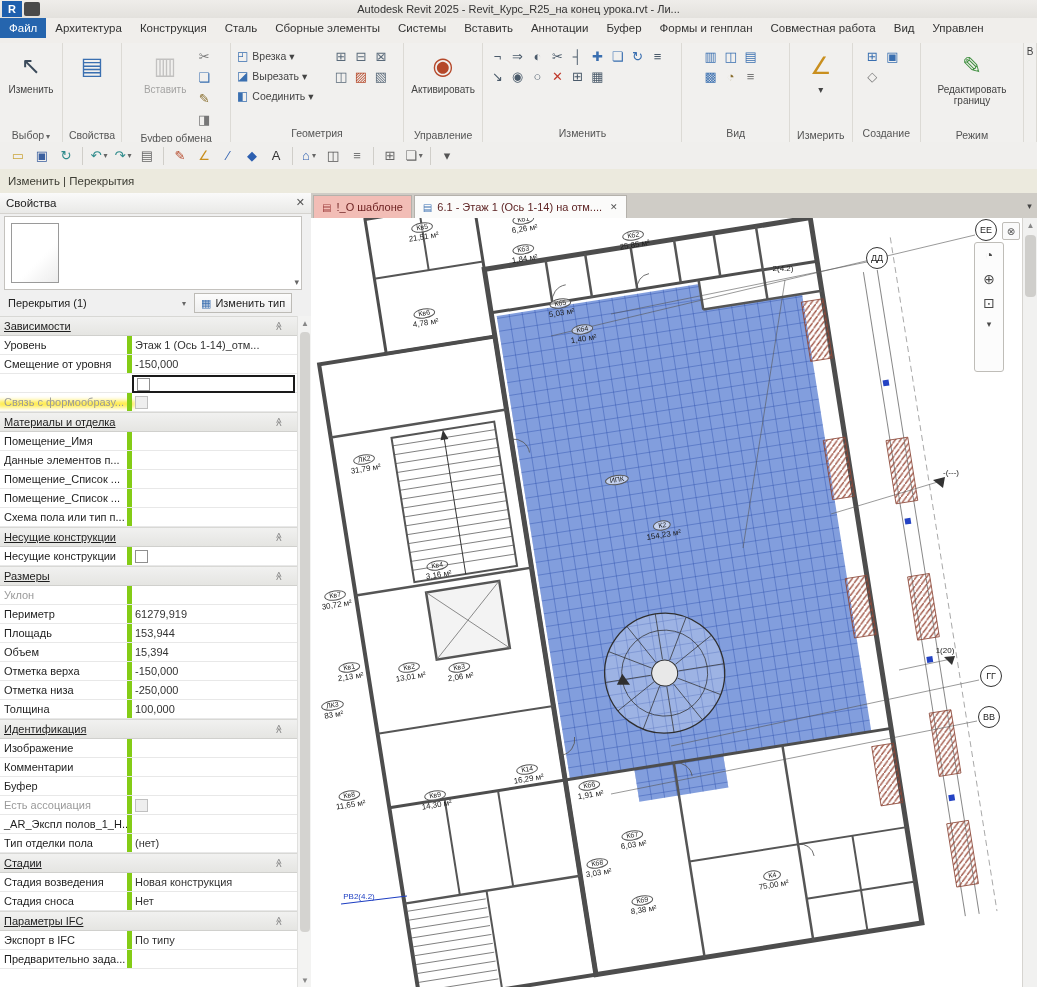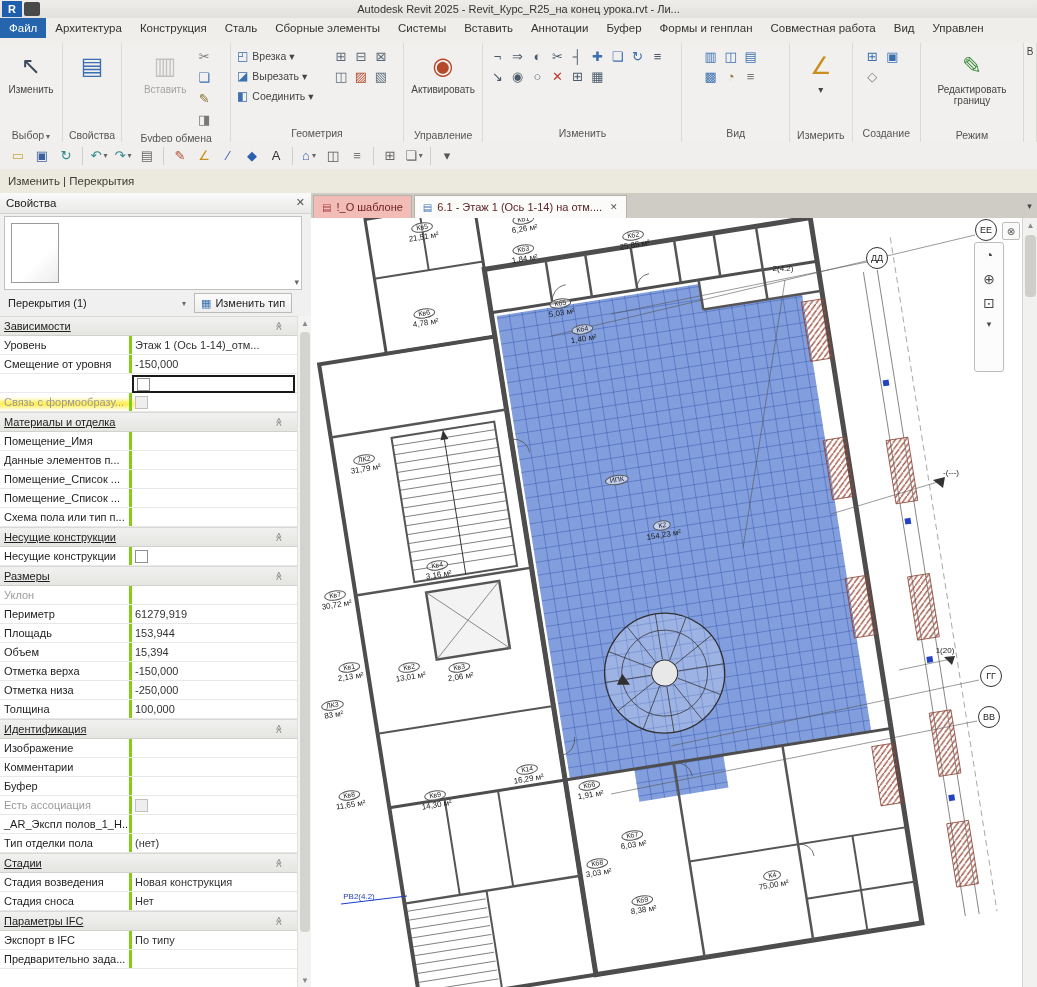--- a/index.html
+++ b/index.html
@@ -44,21 +44,21 @@
   #type-dd{position:absolute;right:2px;bottom:2px;font-size:9px;color:#666;}
   #filter-row{left:4px;top:99px;width:300px;height:22px;display:flex;align-items:center;font-size:11px;color:#222;}
   #sel-combo{width:178px;height:18px;display:flex;align-items:center;justify-content:space-between;padding:0 4px;}
   #edit-type-btn{margin-left:4px;height:18px;border:1px solid #bdbbb6;background:linear-gradient(#fcfcfc,#eee);display:flex;align-items:center;font-size:11px;padding:0 6px;color:#222;}
   #edit-type-btn .glyph{color:#3a6fb0;margin-right:4px;font-size:11px;}
   #props-grid{left:0;top:123px;width:297px;height:671px;background:#fff;overflow:hidden;font-size:11px;}
   .prow{display:flex;height:18px;line-height:18px;border-bottom:1px solid #e8e8e8;position:relative;}
   .prow.phead{background:linear-gradient(#f1f1f0,#e5e5e2);border-top:1px solid #d8d8d5;border-bottom:1px solid #d0d0cd;color:#1e1e1e;text-decoration:underline;}
   .phead-label{padding-left:4px;flex:1;}
   .chev{position:absolute;right:14px;top:0;transform:rotate(90deg);font-size:9px;color:#888;}
-  .plab{width:132px;padding-left:4px;color:#1e1e1e;border-right:3px solid #84cc16;overflow:hidden;white-space:nowrap;box-sizing:border-box;}
+  .plab{width:132px;padding-left:4px;color:#1e1e1e;border-right:5px solid #84cc16;overflow:hidden;white-space:nowrap;box-sizing:border-box;}
   .pval{flex:1;padding-left:3px;color:#333;overflow:hidden;white-space:nowrap;display:flex;align-items:center;}
   .dis{color:#9a9a9a;}
   .cbx{width:11px;height:11px;border:1px solid #8f8f8f;background:#fff;display:inline-block;}
   .cbx.dis{background:#eee;border-color:#c0c0c0;}
   .hl-label{background:#f9a8d4;box-shadow:0 0 5px 3px rgba(255,228,0,.85);border-radius:5px;margin-top:30px;}
   .pval.boxed{border:2px solid #1a1a1a;height:14px;margin:1px 2px 1px 0;background:#fff;}
   #props-scroll{left:297px;top:123px;width:14px;height:671px;background:#f3f3f2;border-left:1px solid #e0e0de;}
   #props-scroll .sb-arrow{width:14px;height:14px;font-size:8px;color:#888;display:flex;align-items:center;justify-content:center;}
   #props-thumb{position:absolute;left:2px;top:16px;width:10px;height:600px;background:#d4d3d0;border-radius:4px;}
   #props-sb-down{position:absolute;bottom:0;}

